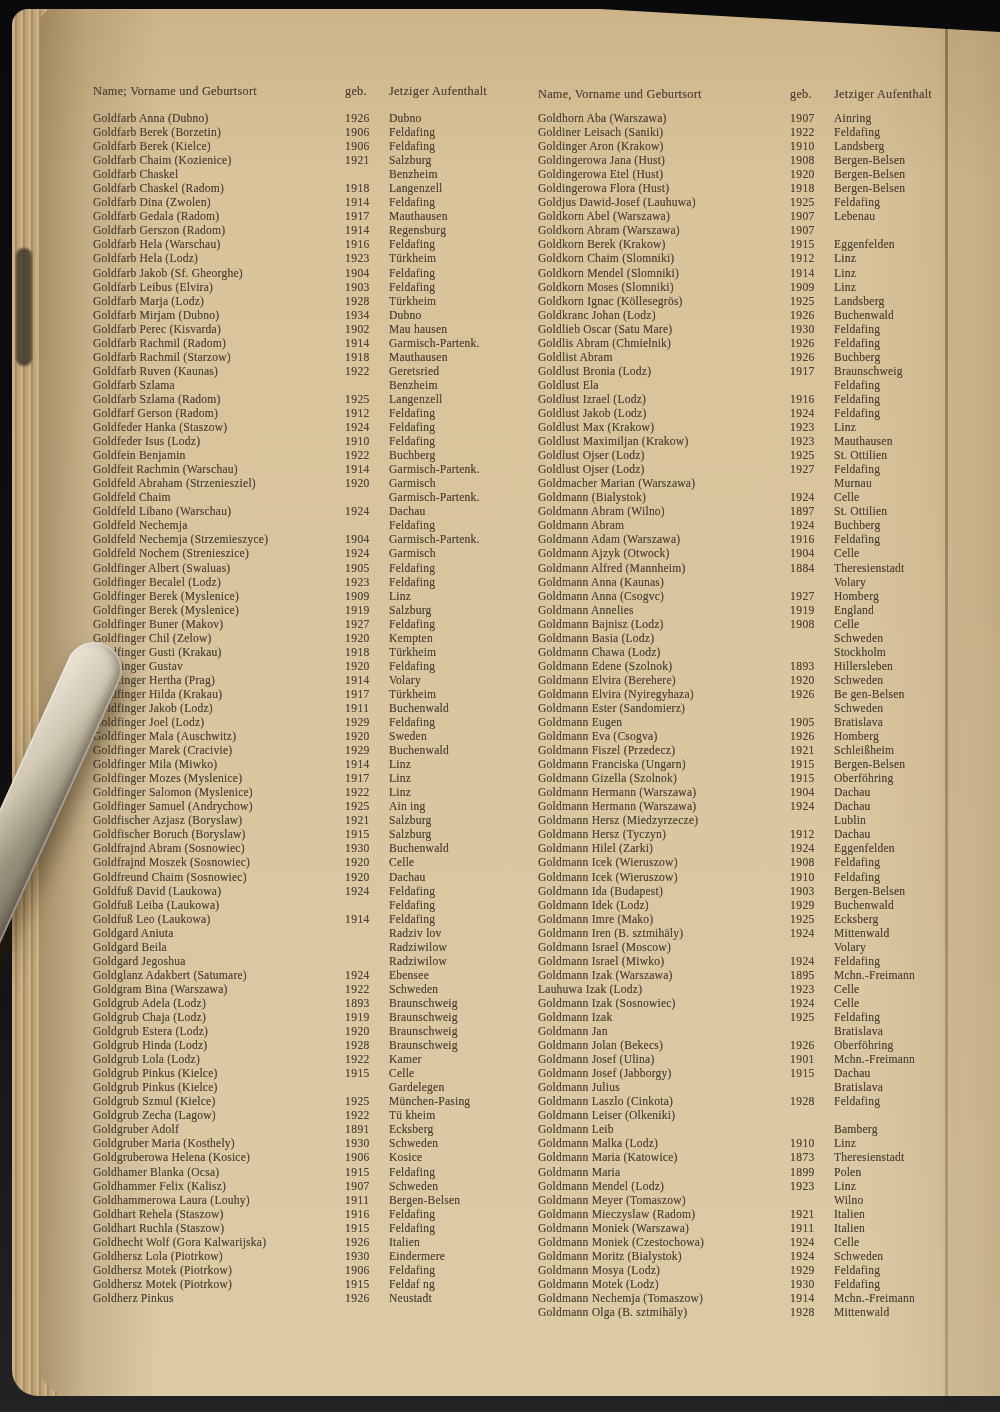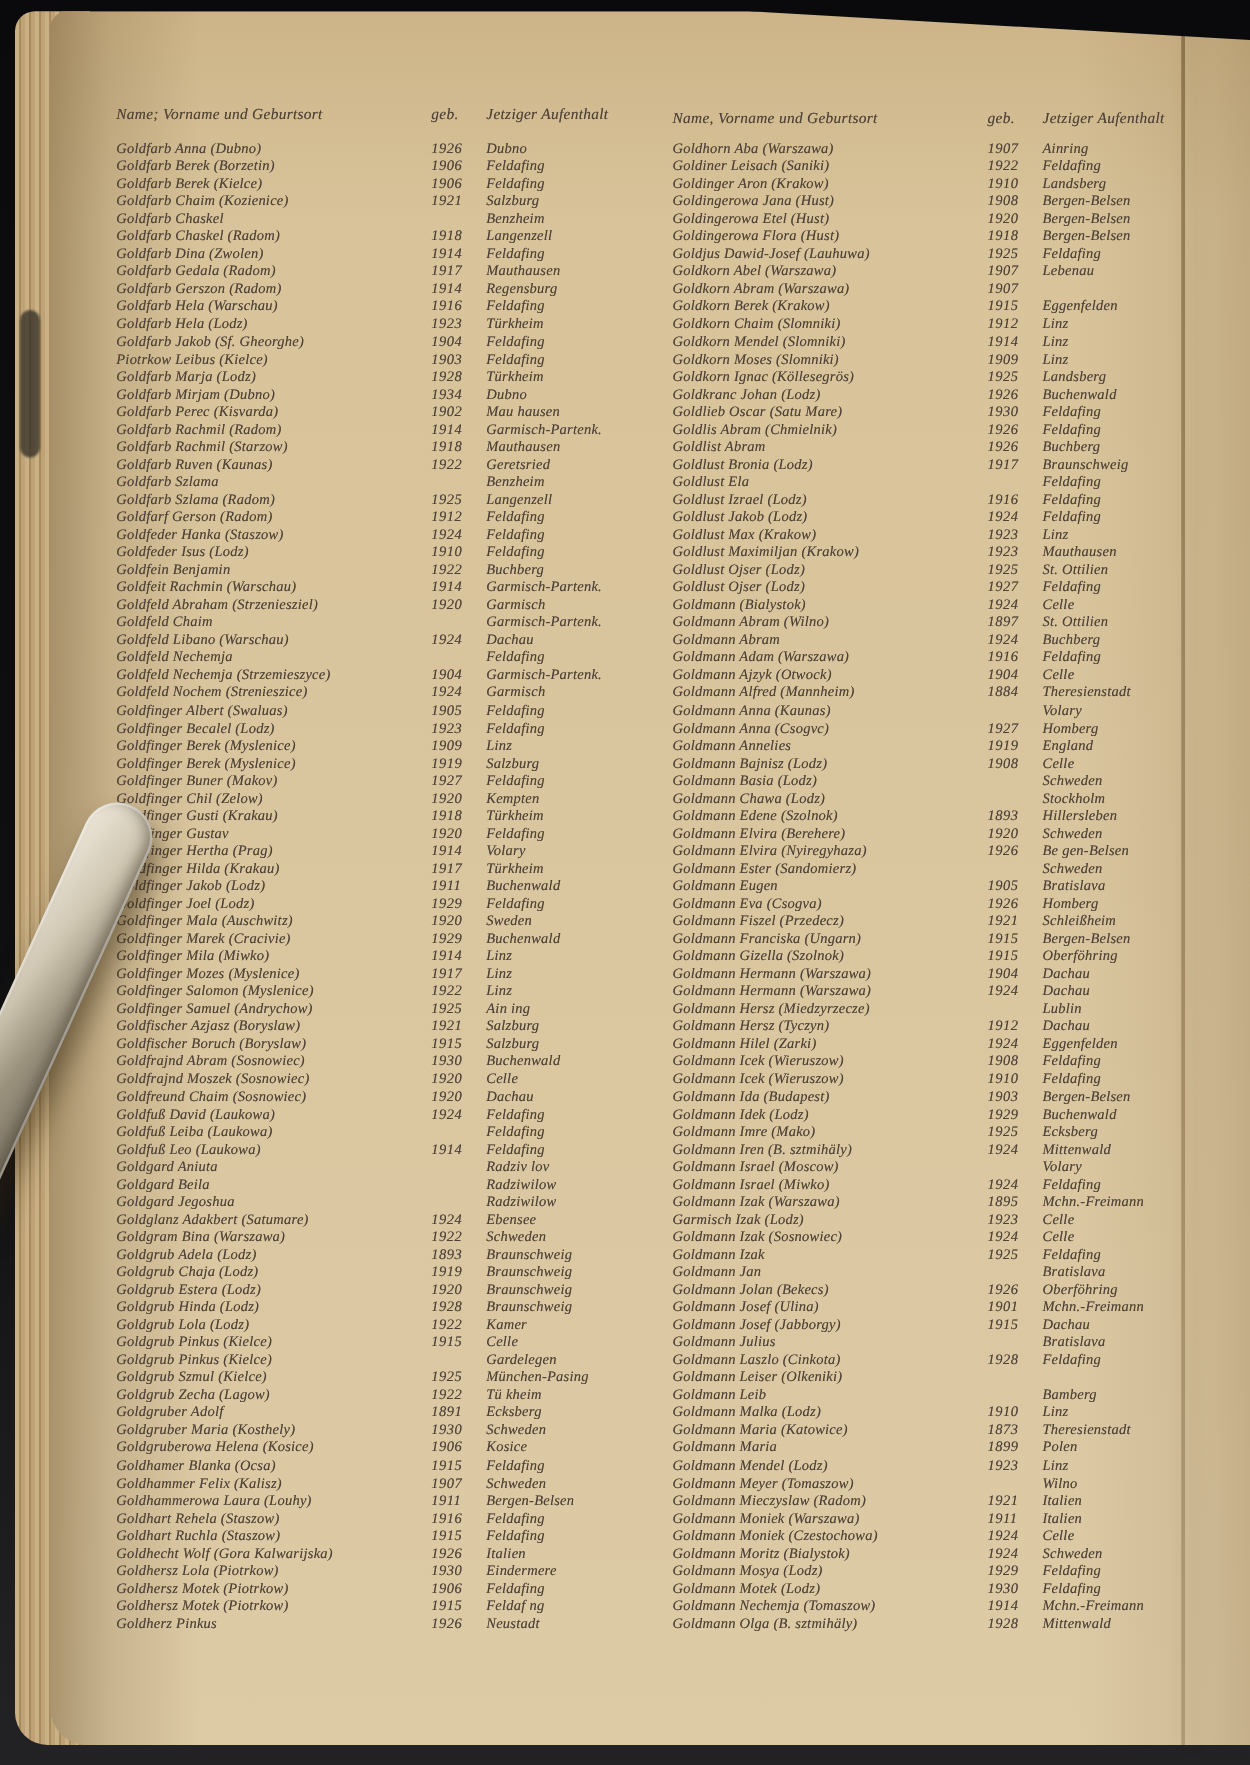--- a/index.html
+++ b/index.html
@@ -61,21 +61,21 @@
   .col-right .col-head{top:78px;}
   .rows{position:absolute;top:103px;left:0;right:0;}
   .row{
     display:grid;grid-template-columns:252px 44px 1fr;
     height:14.06px;line-height:14.06px;
     font-size:11.6px;letter-spacing:.2px;white-space:nowrap;
   }
   .row span{overflow:visible;}
   .g-year{letter-spacing:.4px;}
   
-  .content{text-shadow:0 0 .4px rgba(78,66,54,.55);font-style:italic;}
+  .content{text-shadow:0 0 .4px rgba(78,66,54,.55);}
 </style>
 </head>
 <body>
 
 <div class="page-stack"></div>
 <div class="ink-blob"></div>
 
 <div class="page">
   <div class="crease"></div>
 
@@ -142,21 +142,21 @@
             <span>Goldfarb Hela (Lodz)</span>
             <span class="g-year">1923</span>
             <span>Türkheim</span>
           </div>
           <div class="row">
             <span>Goldfarb Jakob (Sf. Gheorghe)</span>
             <span class="g-year">1904</span>
             <span>Feldafing</span>
           </div>
           <div class="row">
-            <span>Piotrkow Leibus (Kielce)</span>
+            <span>Goldfarb Leibus (Elvira)</span>
             <span class="g-year">1903</span>
             <span>Feldafing</span>
           </div>
           <div class="row">
             <span>Goldfarb Marja (Lodz)</span>
             <span class="g-year">1928</span>
             <span>Türkheim</span>
           </div>
           <div class="row">
             <span>Goldfarb Mirjam (Dubno)</span>
@@ -647,20 +647,25 @@
             <span>Goldlust Ojser (Lodz)</span>
             <span class="g-year">1925</span>
             <span>St. Ottilien</span>
           </div>
           <div class="row">
             <span>Goldlust Ojser (Lodz)</span>
             <span class="g-year">1927</span>
             <span>Feldafing</span>
           </div>
           <div class="row">
+            <span>Goldmacher Marian (Warszawa)</span>
+            <span class="g-year"></span>
+            <span>Murnau</span>
+          </div>
+          <div class="row">
             <span>Goldmann (Bialystok)</span>
             <span class="g-year">1924</span>
             <span>Celle</span>
           </div>
           <div class="row">
             <span>Goldmann Abram (Wilno)</span>
             <span class="g-year">1897</span>
             <span>St. Ottilien</span>
           </div>
           <div class="row">
@@ -822,21 +827,21 @@
             <span>Goldmann Israel (Miwko)</span>
             <span class="g-year">1924</span>
             <span>Feldafing</span>
           </div>
           <div class="row">
             <span>Goldmann Izak (Warszawa)</span>
             <span class="g-year">1895</span>
             <span>Mchn.-Freimann</span>
           </div>
           <div class="row">
-            <span>Garmisch Izak (Lodz)</span>
+            <span>Lauhuwa Izak (Lodz)</span>
             <span class="g-year">1923</span>
             <span>Celle</span>
           </div>
           <div class="row">
             <span>Goldmann Izak (Sosnowiec)</span>
             <span class="g-year">1924</span>
             <span>Celle</span>
           </div>
           <div class="row">
             <span>Goldmann Izak</span>

